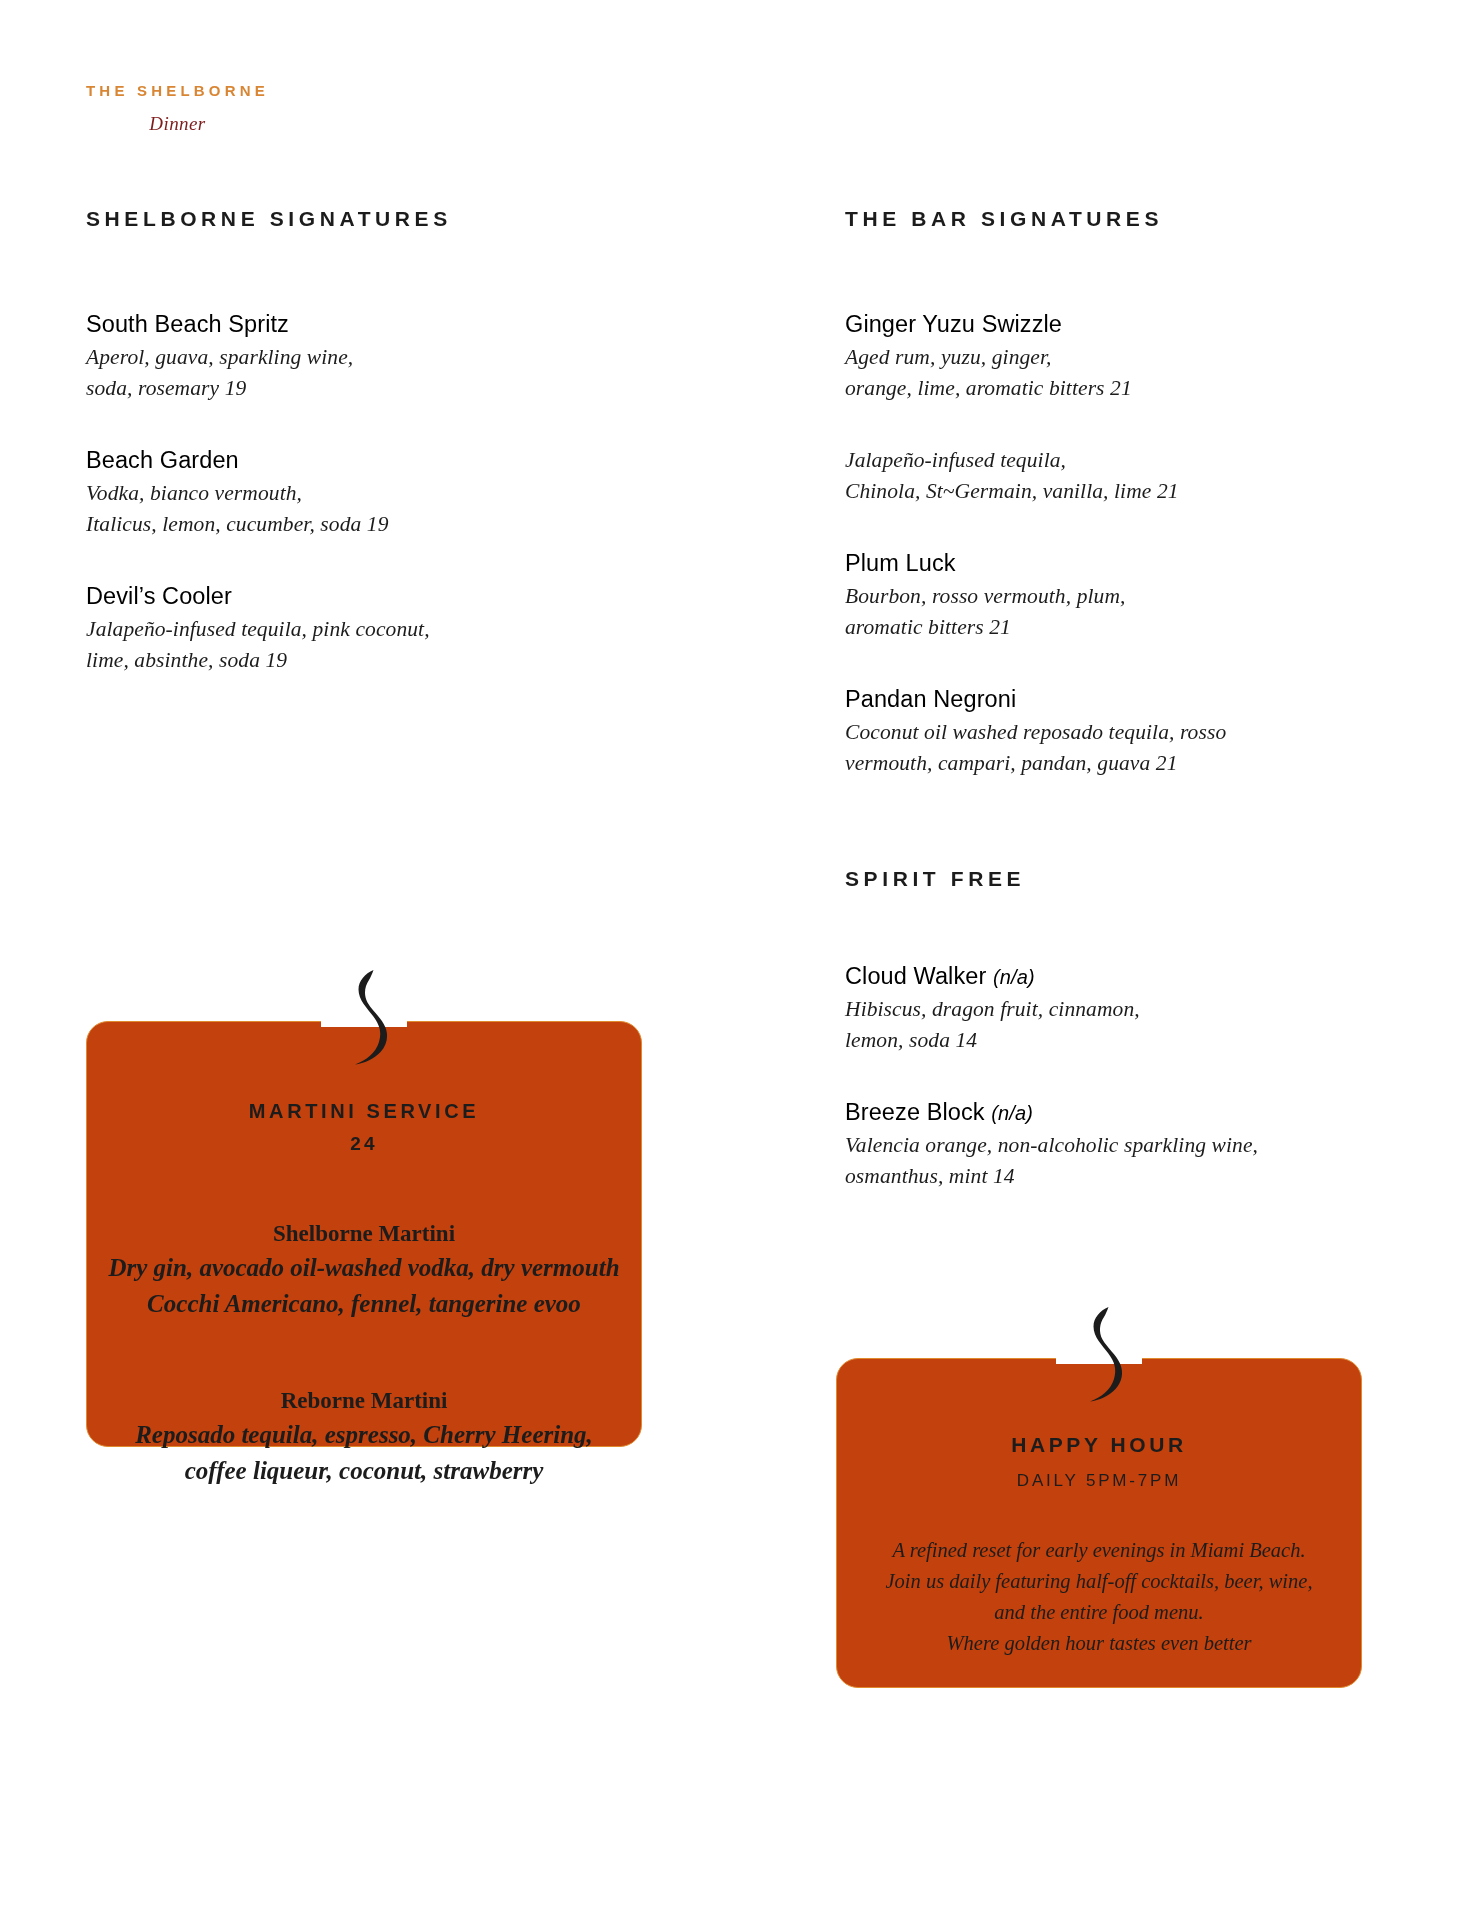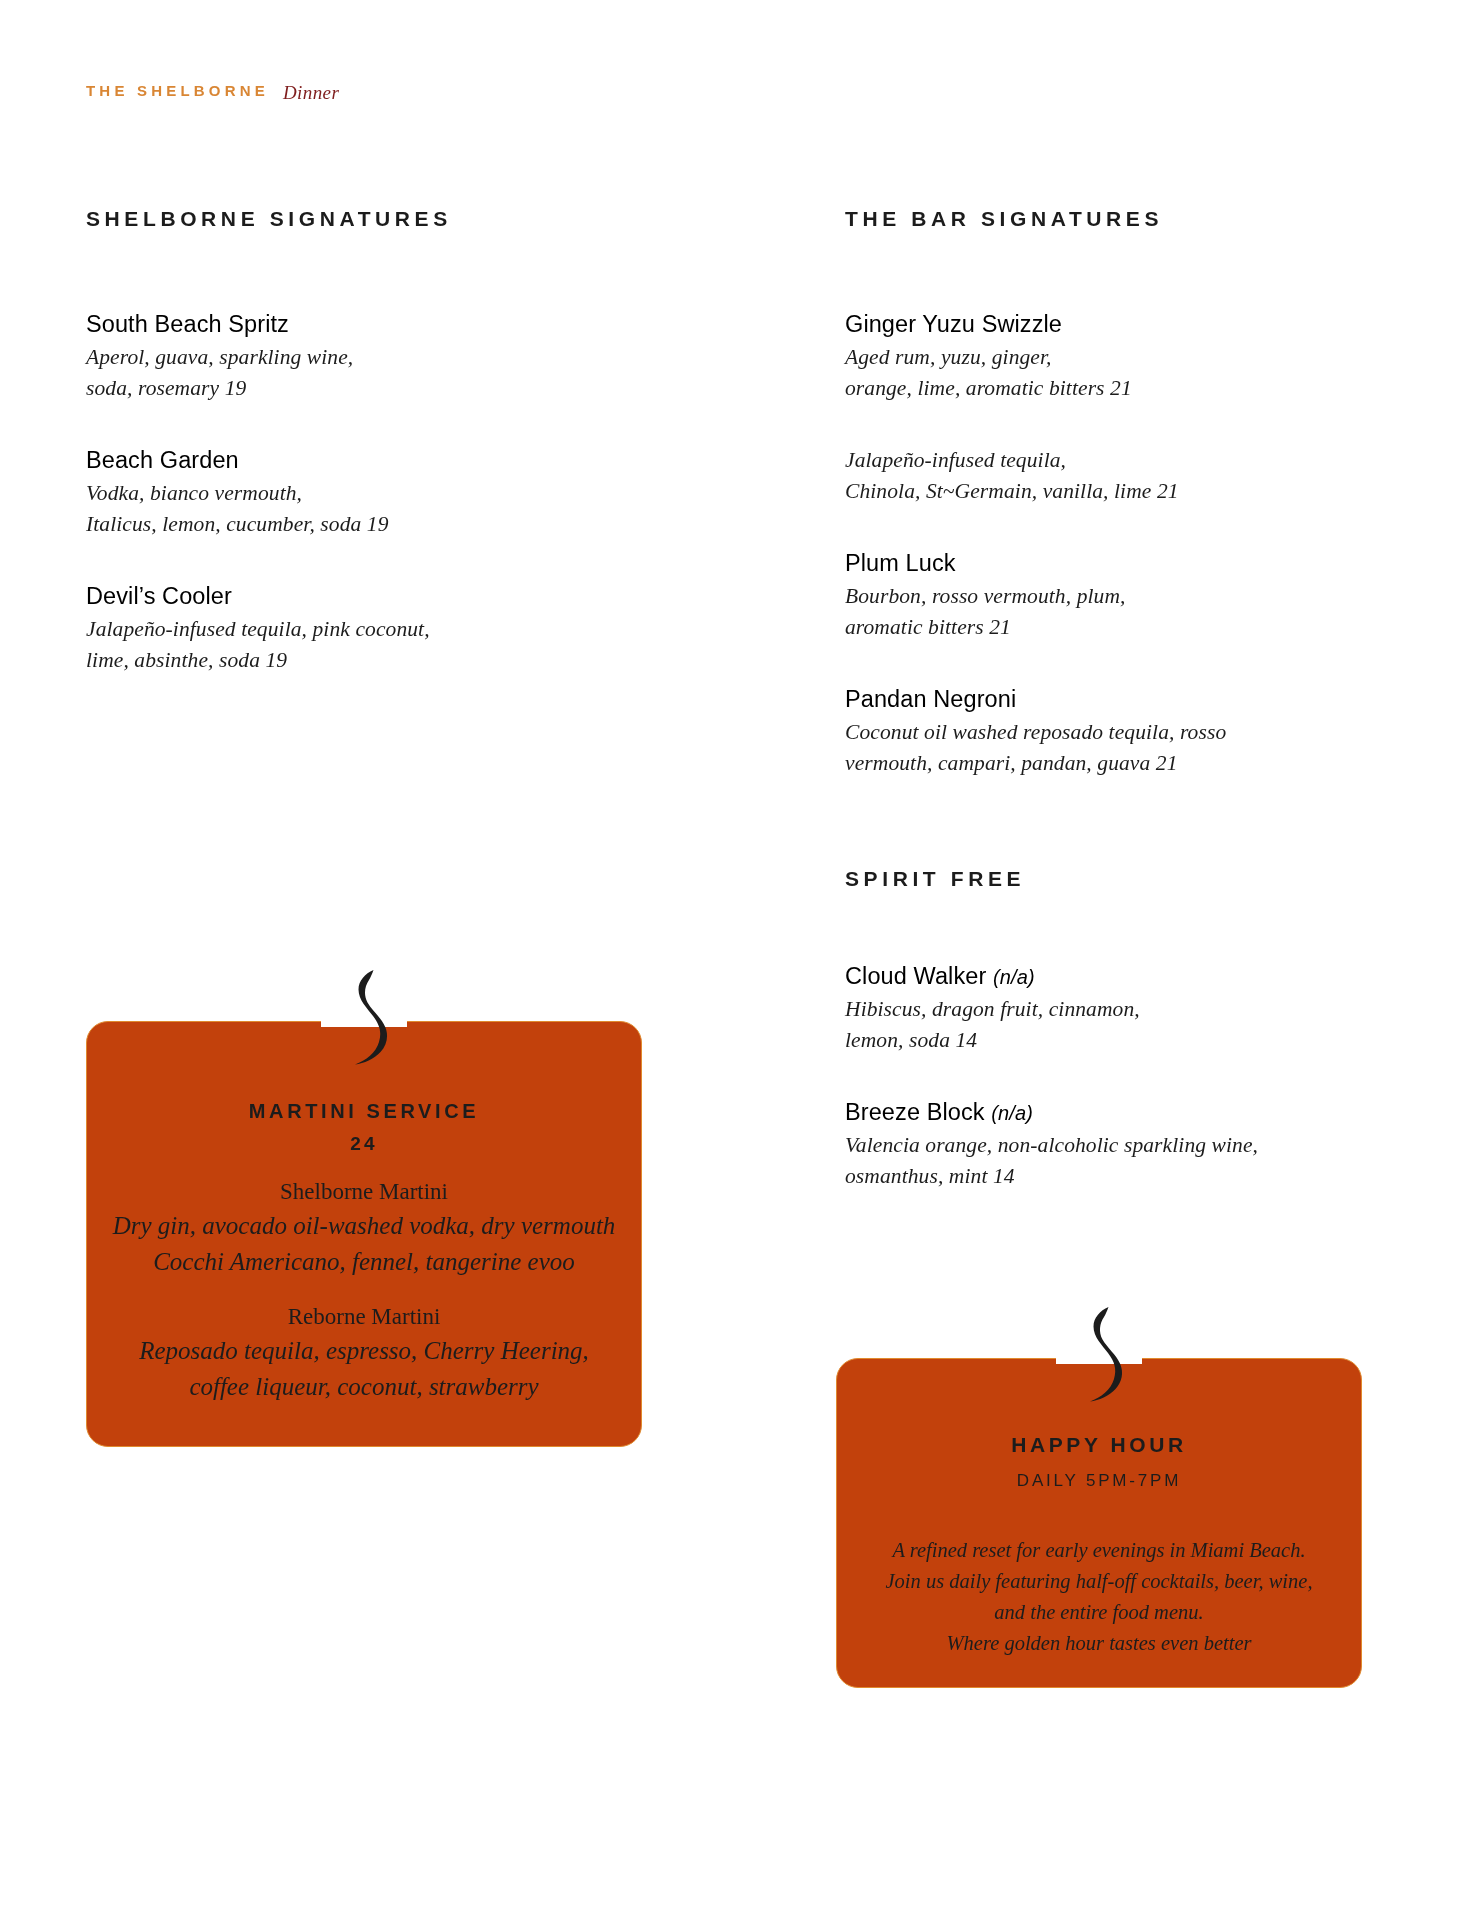--- a/index.html
+++ b/index.html
@@ -23,22 +23,23 @@
     box-sizing: border-box;
     padding: 0;
   }
 
   
   .brand-header {
     position: absolute;
     top: 82px;
     left: 86px;
     display: flex;
-    align-items: flex-start;
+    align-items: center;
     gap: 14px;
+    flex-direction: column;
   }
   .brand-name {
     font-family: "Liberation Sans", "DejaVu Sans", sans-serif;
     font-weight: bold;
     font-size: 15px;
     letter-spacing: 4.2px;
     color: #d98634;
     text-transform: uppercase;
   }
   .brand-meal {
@@ -151,21 +152,21 @@
     margin-top: 78px;
   }
   .box-price {
     font-family: "Liberation Sans", "DejaVu Sans", sans-serif;
     font-weight: bold;
     font-size: 19px;
     letter-spacing: 3.2px;
     color: #1c1c1c;
     margin-top: 10px;
   }
-  .martini-item { margin-top: 24px; }
+  .martini-item { margin-top: 66px; font-weight: bold; }
   .martini-name {
     font-family: "Liberation Serif", "DejaVu Serif", serif;
     font-size: 23px;
     color: #1c1c1c;
     margin-bottom: 3px;
   }
   .martini-desc {
     font-family: "Liberation Serif", "DejaVu Serif", serif;
     font-style: italic;
     font-size: 25px;

